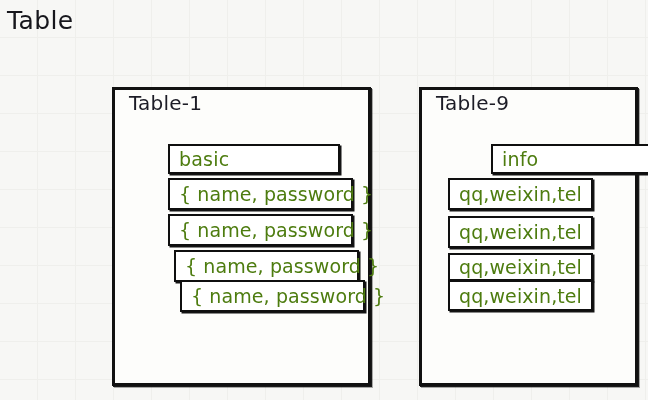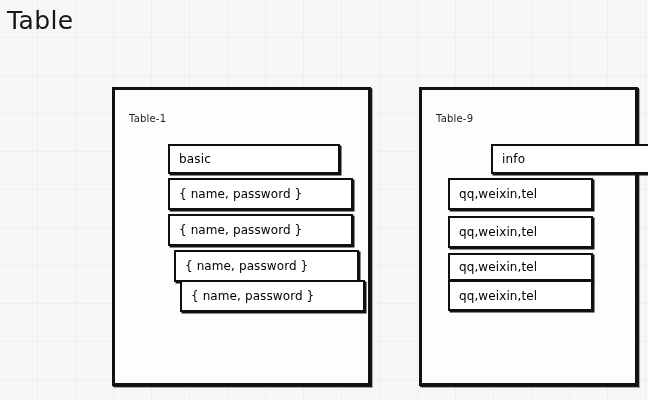--- a/index.html
+++ b/index.html
@@ -57,43 +57,43 @@
   #table-2 {
     left: 419px;
     top: 87px;
     width: 219px;
     height: 299px;
   }
 
   .table-caption {
     position: absolute;
     left: 14px;
-    top: 23px;
-    font-size: 10px;
+    top: 1px;
+    font-size: 20px;
     color: #1c1c26;
     font-family: "DejaVu Sans", sans-serif;
     letter-spacing: 0.2px;
     white-space: nowrap;
   }
 
   
   .row-chip {
     position: absolute;
     background: #ffffff;
     border: 2.5px solid #0f0f0f;
     box-sizing: border-box;
     box-shadow: 1.5px 1.5px 0 0 #141414;
     display: flex;
     align-items: center;
   }
 
   .row-chip .chip-text {
     padding-left: 9px;
-    font-size: 12px;
-    color: #000000;
+    font-size: 19px;
+    color: #4d7c0f;
     font-family: "DejaVu Sans", sans-serif;
     letter-spacing: 0.1px;
     white-space: nowrap;
   }
 
   .row-chip.header-chip .chip-text {
     letter-spacing: 0.2px;
   }
 
   

